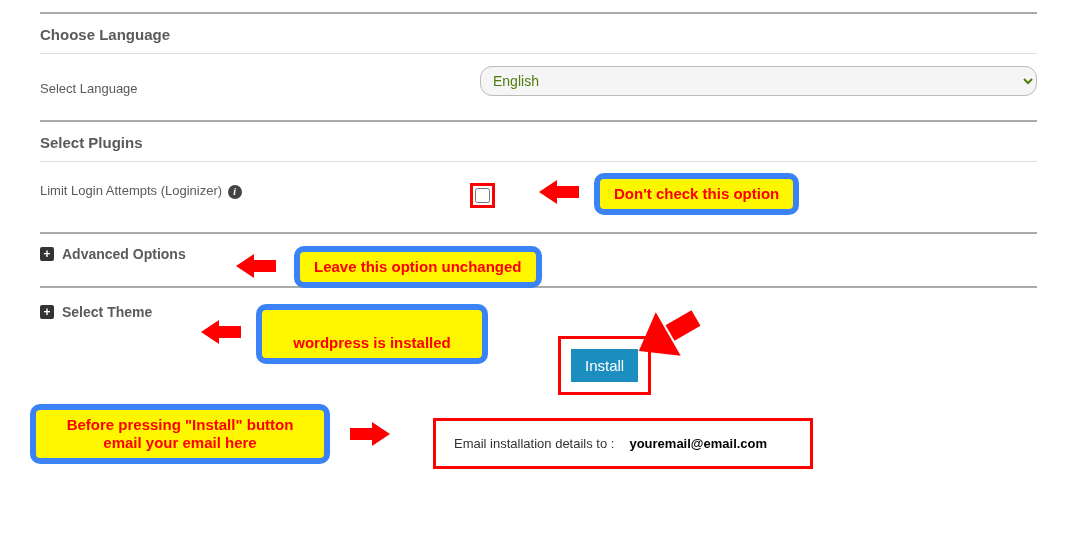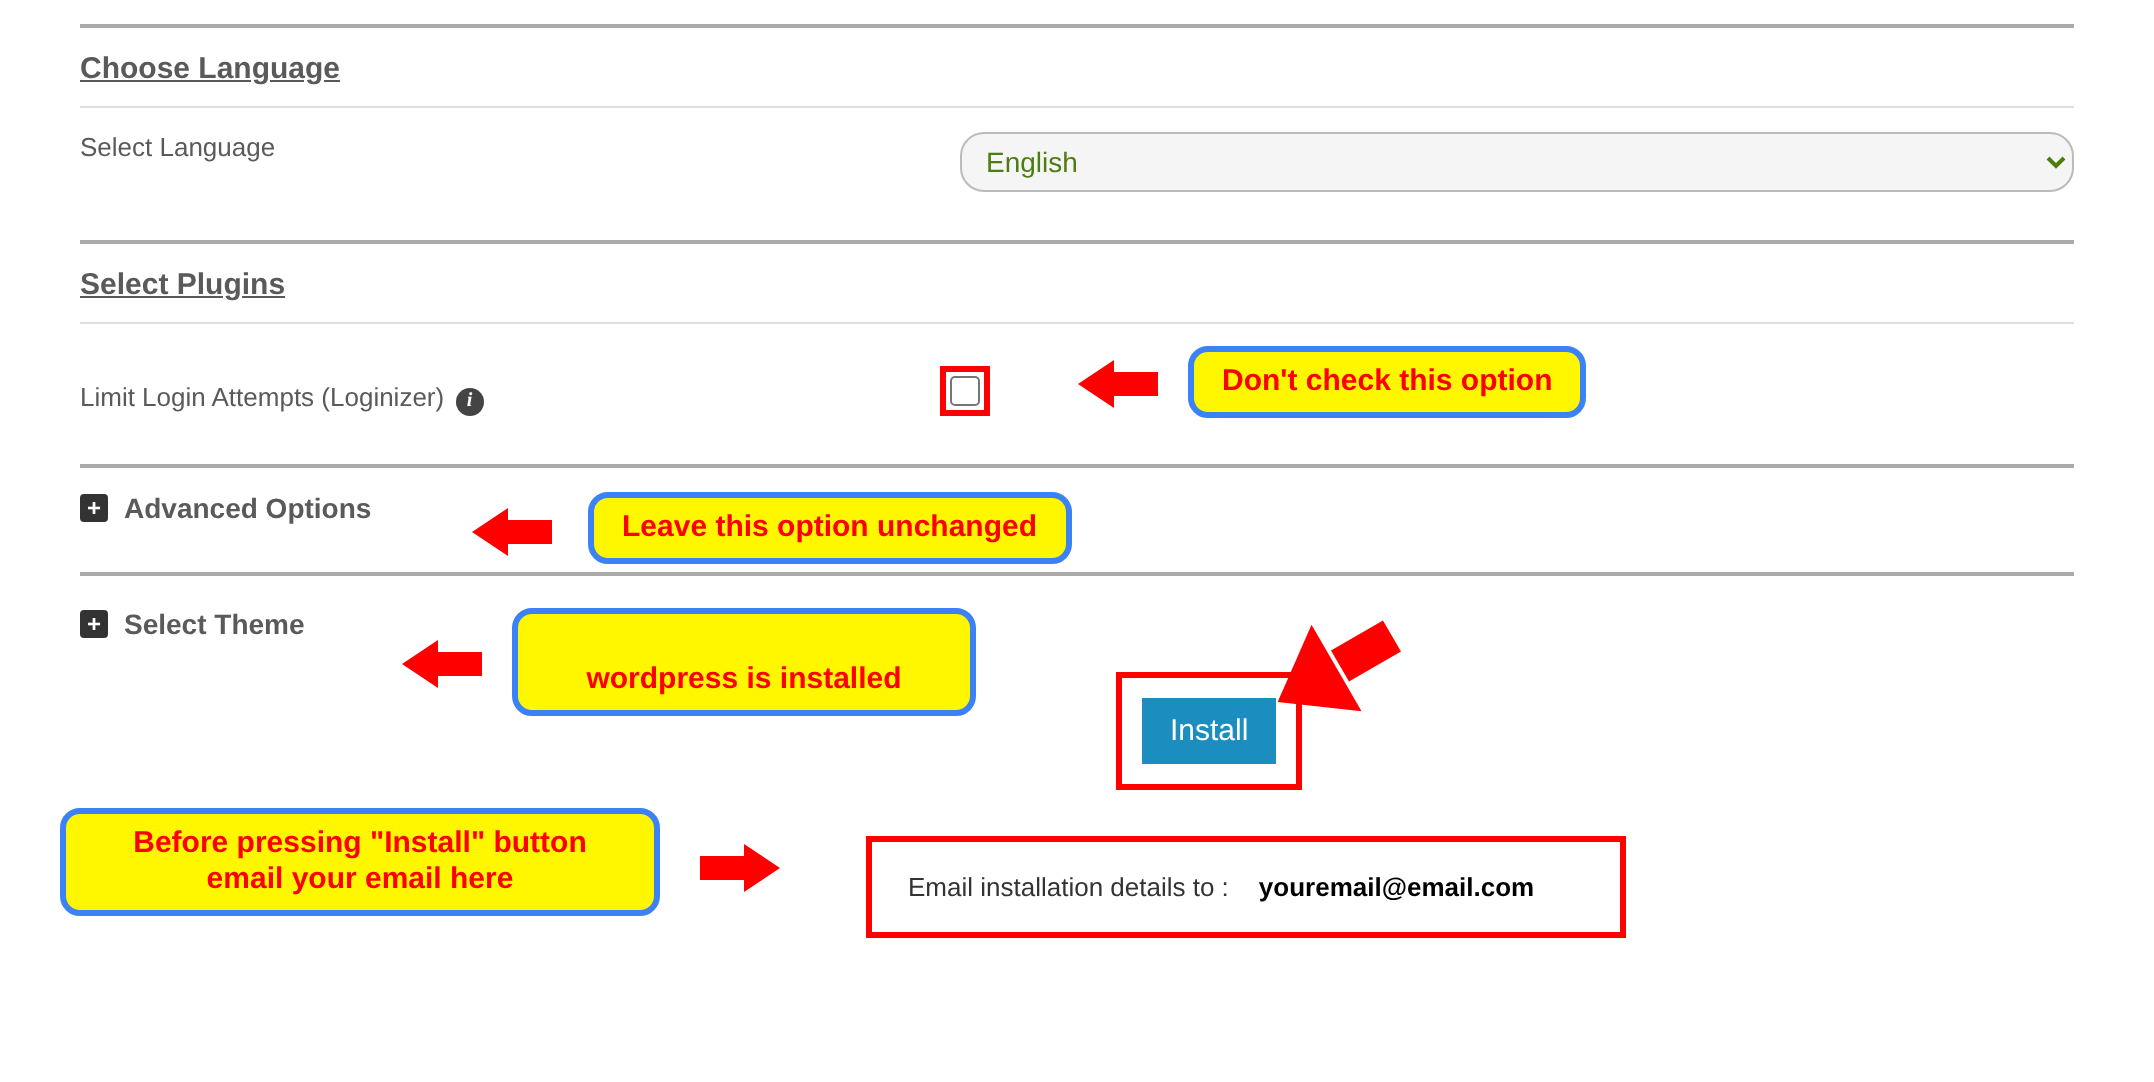--- a/index.html
+++ b/index.html
@@ -17,30 +17,29 @@
     border: none;
     border-top: 2px solid #aaa;
     margin: 24px 0 12px 0;
   }
   .thick-hr:first-child { margin-top: 12px; }
   .section-title {
     font-weight: bold;
     color: #5a5a5a;
     margin: 12px 0 10px 0;
     font-size: 15px;
-    text-decoration: underline;
   }
   .thin-hr {
     border: none;
     border-top: 1px solid #ddd;
     margin: 6px 0 12px 0;
   }
   .form-row {
     display: flex;
-    align-items: flex-start;
+    align-items: flex-end;
     gap: 10px;
   }
   .form-label {
     font-size: 13px;
     width: 430px;
     flex: 0 0 430px;
   }
   .select {
     flex: 1;
     height: 30px;
@@ -61,21 +60,21 @@
     font-weight: bold;
     text-align: center;
     line-height: 14px;
     font-style: italic;
     font-family: serif;
     margin-left: 2px;
   }
 
   .checkbox-row {
     display: flex;
-    align-items: flex-end;
+    align-items: flex-start;
     margin-top: 21px;
   }
   .checkbox-label { width: 430px; flex: 0 0 430px; font-size: 13px; }
 
   .cb-hl {
     border: 3px solid red;
     padding: 2px;
     display: inline-block;
   }
   .cb-hl input { width: 15px; height: 15px; margin: 0; display:block; }
@@ -131,21 +130,21 @@
     font-size: 13px;
     font-weight: bold;
     color: #000;
     width: 170px;
   }
 
   
   .callout {
     position: absolute;
     background: #fff700;
-    border: 3px solid #3b82f6;
+    border: 6px solid #3b82f6;
     border-radius: 10px;
     color: red;
     font-weight: bold;
     padding: 6px 14px;
     text-align: center;
     font-size: 15px;
     line-height: 1.2;
     white-space: nowrap;
   }
   .arrow-fat {

